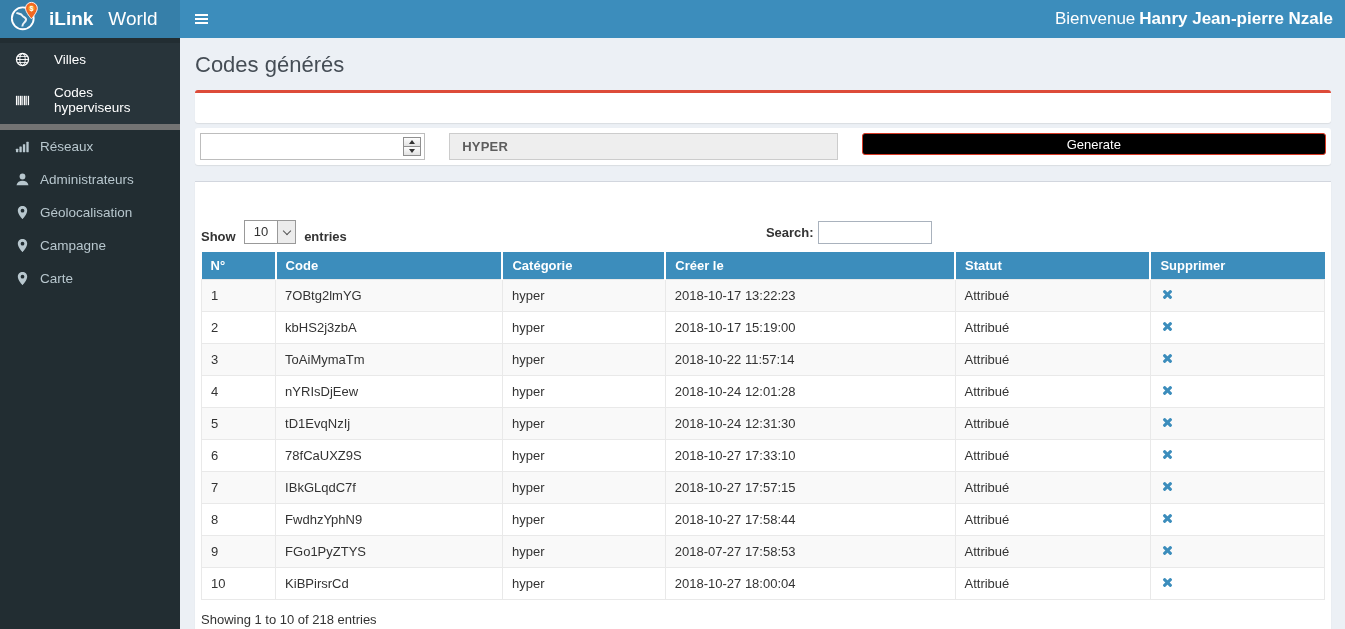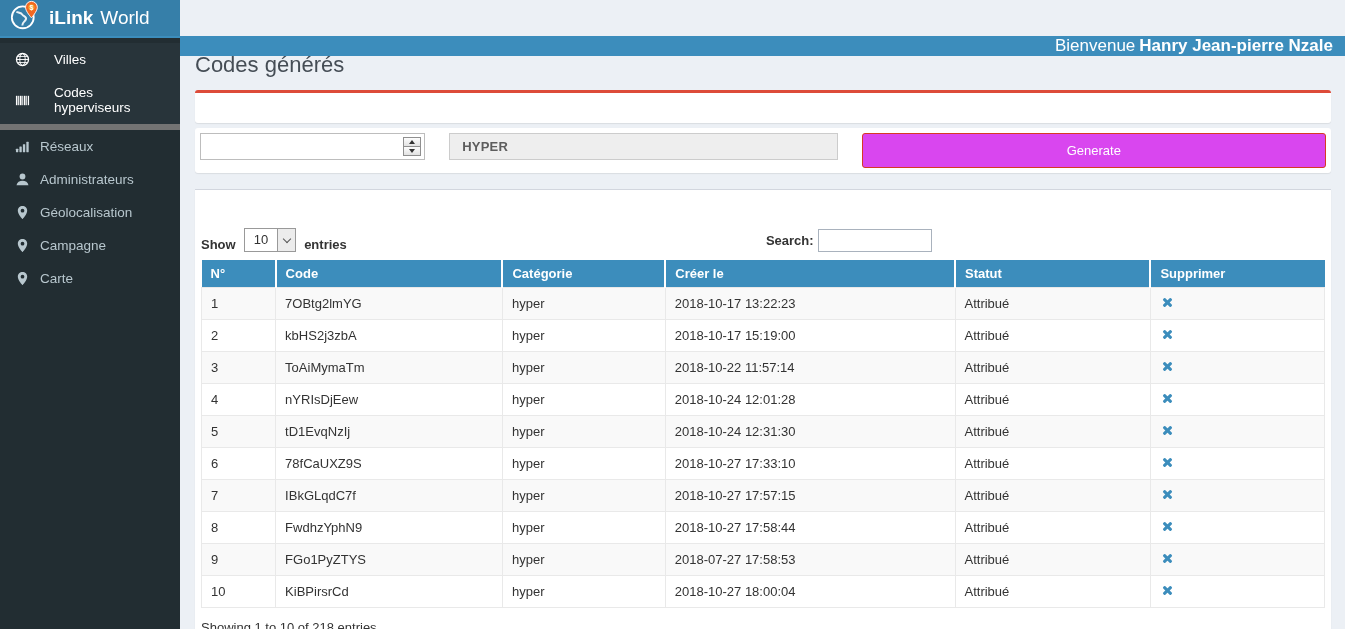--- a/index.html
+++ b/index.html
@@ -3,27 +3,27 @@
 <meta charset="utf-8">
 <style>
   * { box-sizing: border-box; }
   html,body { margin:0; padding:0; }
   body {
     width:1345px; height:629px; overflow:hidden; position:relative;
     font-family:"Liberation Sans", sans-serif;
     background:#ecf0f5; color:#333;
   }
   
-  .topbar { height:38px; display:flex;flex-direction:column; }
+  .topbar { height:38px; display:flex; }
   .brand {
     width:180px; background:#367fa9; color:#fff; display:flex;
     align-items:center; gap:7px; padding-left:9px; font-size:19px; flex:none;
   }
   .brand .bold { font-weight:bold; }
-  .brand .reg { font-weight:normal; margin-left:0; }
+  .brand .reg { font-weight:normal; margin-left:8px; }
   .navbar { flex:1; background:#3c8dbc; display:flex; align-items:center; }
   .hamburger { padding:0 15px; cursor:pointer; display:flex; flex-direction:column; gap:2px; }
   .hamburger i { display:block; width:13px; height:2px; background:#fff; }
   .welcome { margin-left:auto; color:#fff; font-size:17px; padding-right:12px; }
   .welcome b { margin-left:4px; }
   
   .sidebar {
     position:absolute; top:38px; left:0; bottom:0; width:180px;
     background:#222d32; padding-top:5px;
   }
@@ -59,21 +59,21 @@
     background:linear-gradient(#fdfdfd,#e2e2e2); cursor:pointer; }
   .spin-btn + .spin-btn { border-top:1px solid #8f8f8f; }
   .tri-up { width:0; height:0; border-left:3px solid transparent; border-right:3px solid transparent; border-bottom:4px solid #333; }
   .tri-down { width:0; height:0; border-left:3px solid transparent; border-right:3px solid transparent; border-top:4px solid #333; }
   .cat-input {
     width:34.5%; flex:none; height:27px; background:#eee; border:1px solid #ccc;
     color:#5d5d5d; padding:0 12px; font-size:13px; font-weight:600; font-family:inherit;
     letter-spacing:.2px;
   }
   .btn-generate {
-    flex:1; height:35px; background:#d946ef; border:1px solid #d73925; color:#fff;
+    flex:1; height:22px; background:#000000; border:1px solid #d73925; color:#fff;
     font-size:13px; border-radius:3px; cursor:pointer; font-family:inherit;
   }
   
   .box-table {
     background:#fff; margin-top:16px; border-top:1px solid #d2d6de;
     padding:10px 6px 30px; box-shadow:0 1px 1px rgba(0,0,0,.08); min-height:470px;
   }
   .dt-top { display:flex; align-items:center; margin:28px 0 8px; font-size:13px; font-weight:bold; color:#333; }
   .dt-length { display:flex; align-items:flex-end; gap:8px; }
   .pagelen-select {

